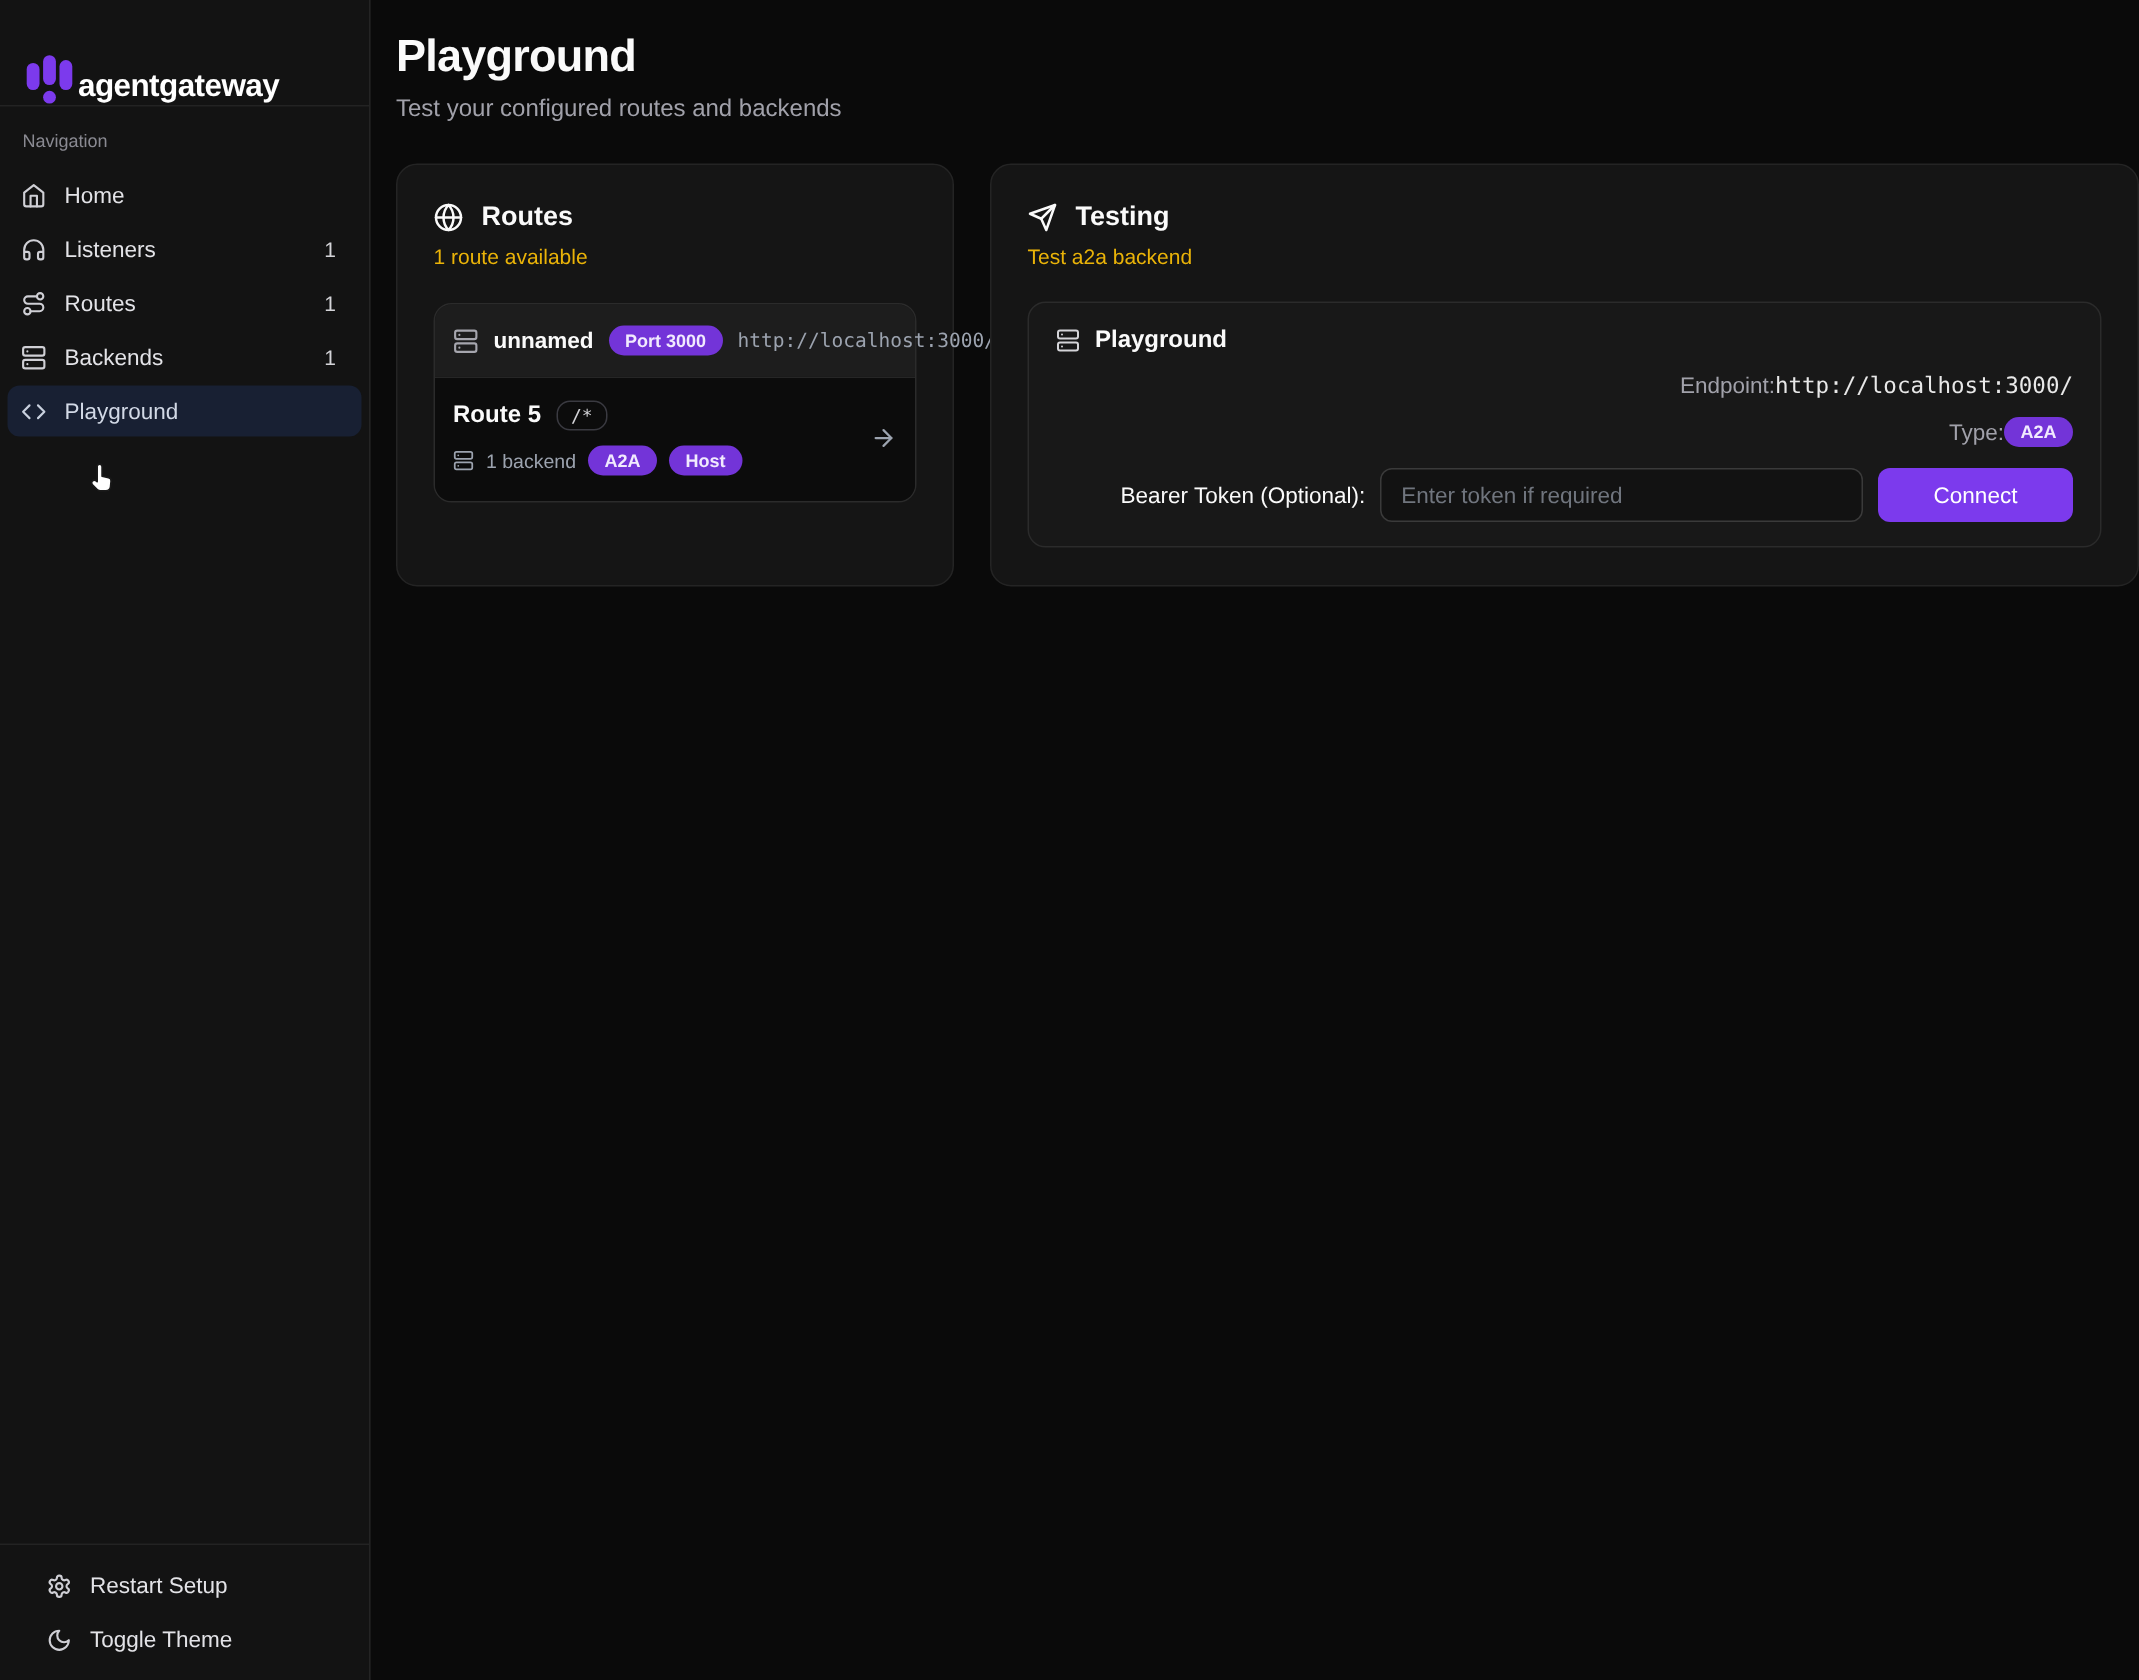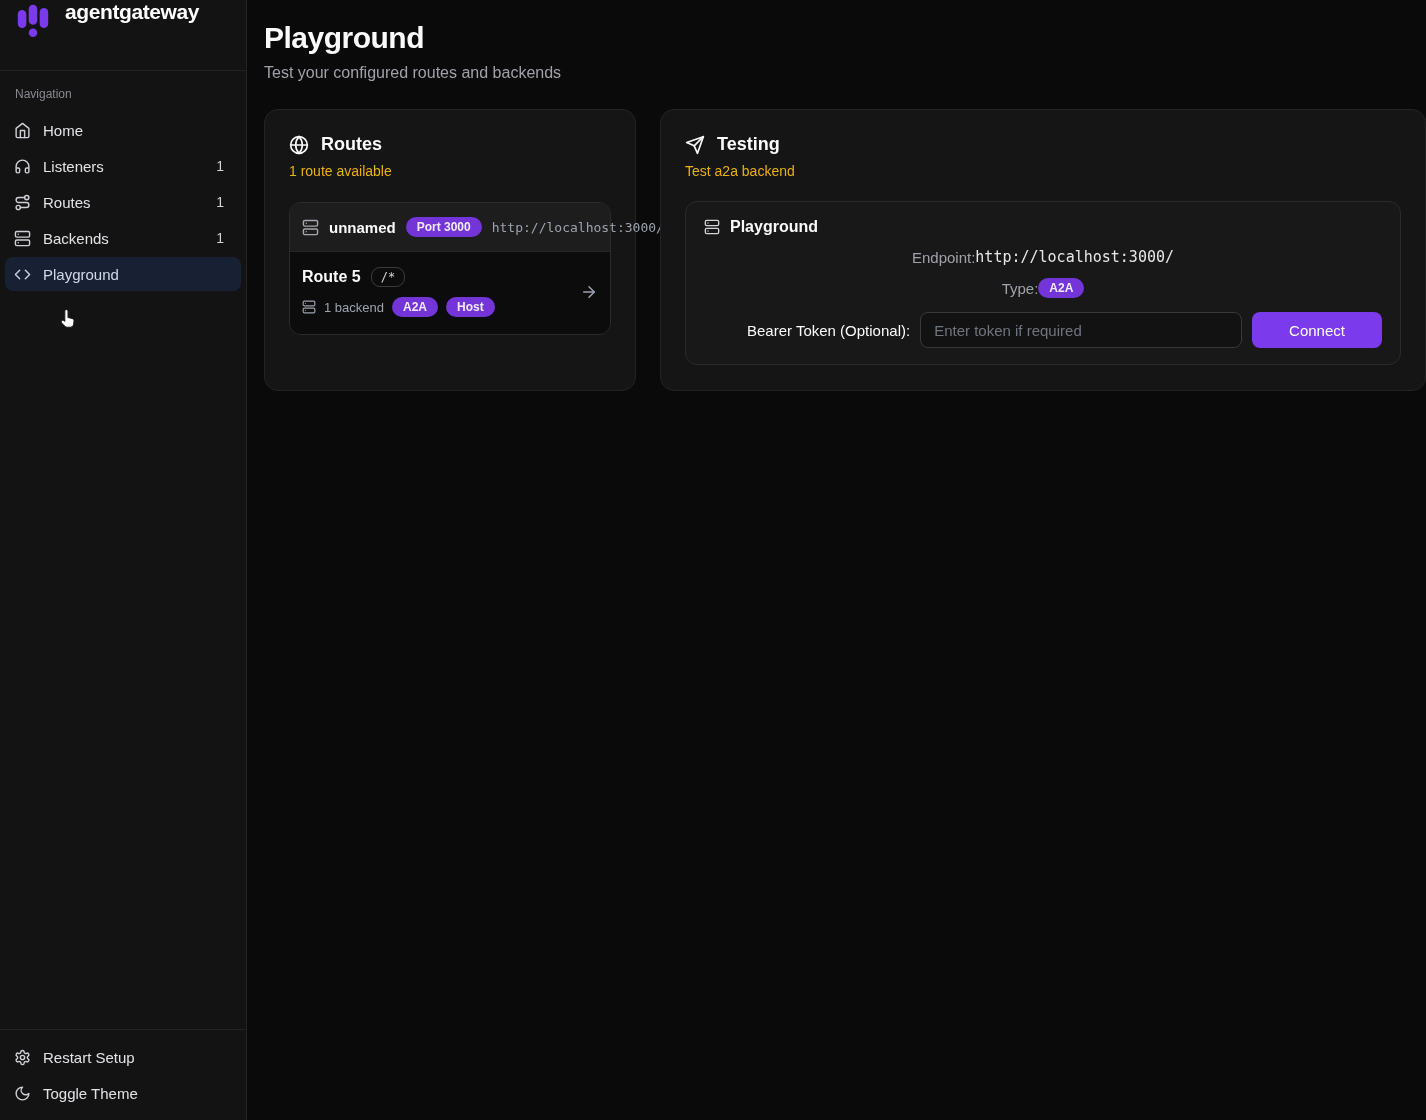--- a/index.html
+++ b/index.html
@@ -16,21 +16,21 @@
 
   
   .sidebar {
     width:247px; flex-shrink:0;
     background:#131313;
     border-right:1px solid #242424;
     display:flex; flex-direction:column;
   }
   .brand {
     height:71px;
-    display:flex; align-items:flex-start; gap:13px;
+    display:flex; align-items:flex-end; gap:0;
     padding:0 14px;
     border-bottom:1px solid #232323;
   }
   .brand-name { font-size:21px; font-weight:700; color:#ffffff; letter-spacing:-0.4px; }
   .nav { flex:1; padding:16px 5px 0; }
   .nav-label { font-size:12px; color:#8a8a92; padding:0 10px 12px; }
   .nav-item {
     display:flex; align-items:center; gap:12px;
     height:34px; margin-bottom:2px;
     padding:0 9px;
@@ -38,21 +38,21 @@
     color:#e3e3e7; font-size:15px;
     cursor:pointer;
   }
   .nav-item svg { width:17px; height:17px; color:#cfcfd5; flex-shrink:0; }
   .nav-count { margin-left:auto; font-size:14px; color:#d4d4d8; padding-right:8px; }
   .nav-item.active { background:#182033; color:#d2d9e6; }
   .nav-item.active svg { color:#c8d0de; }
 
   .sidebar-footer {
     border-top:1px solid #232323;
-    padding:10px 5px 8px;
+    padding:10px 22px 8px;
   }
   .footer-item {
     display:flex; align-items:center; gap:12px;
     height:34px; padding:0 9px; margin-bottom:2px;
     border-radius:8px; color:#e3e3e7; font-size:15px; cursor:pointer;
   }
   .footer-item svg { width:17px; height:17px; color:#cfcfd5; }
 
   
   .main { flex:1; padding:21px 0 0 17px; min-width:0; }
@@ -122,21 +122,21 @@
     margin-top:22px;
     background:#181818;
     border:1px solid #2b2b2b;
     border-radius:12px;
     padding:16px 18px 16px;
     display:flex; flex-direction:column; gap:12px;
   }
   .conn-title-row { display:flex; align-items:center; gap:10px; }
   .conn-title-row svg { width:16px; height:16px; color:#d4d4d8; }
   .conn-title { font-size:16px; font-weight:600; color:#fafafa; }
-  .conn-row { display:flex; align-items:center; justify-content:center; }
+  .conn-row { display:flex; align-items:center; justify-content:flex-end; }
   .conn-label { font-size:15px; color:#a1a1aa; }
   .conn-value { font-family:"DejaVu Sans Mono", monospace; font-size:15px; color:#e8e8e8; }
   .token-row { display:flex; align-items:center; gap:10px; margin-top:2px;margin-left:43px; }
   .token-label { font-size:15px; font-weight:500; color:#fafafa; white-space:nowrap; }
   .token-input {
     flex:1; height:36px;
     background:#121212;
     border:1px solid #3a3a3a;
     border-radius:8px;
     padding:0 13px;

